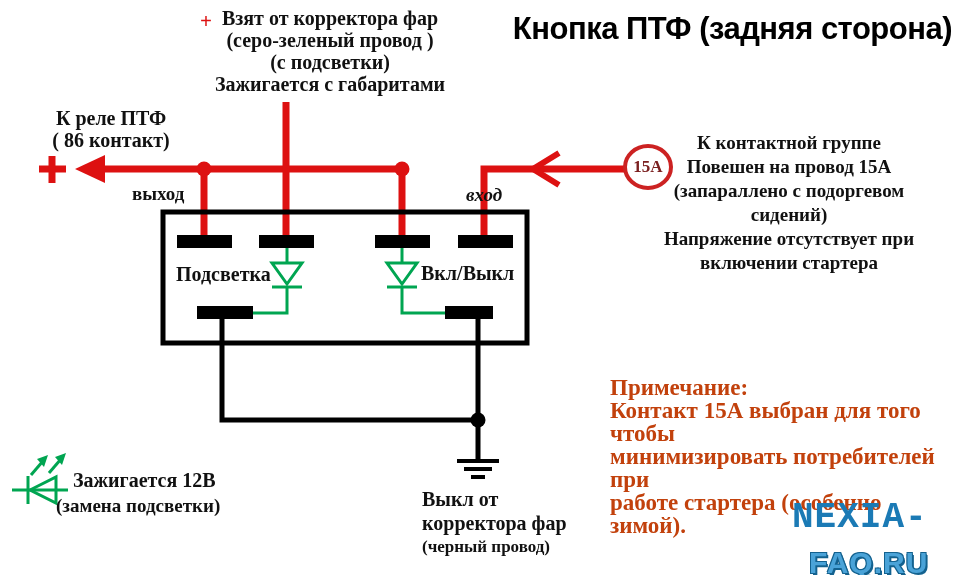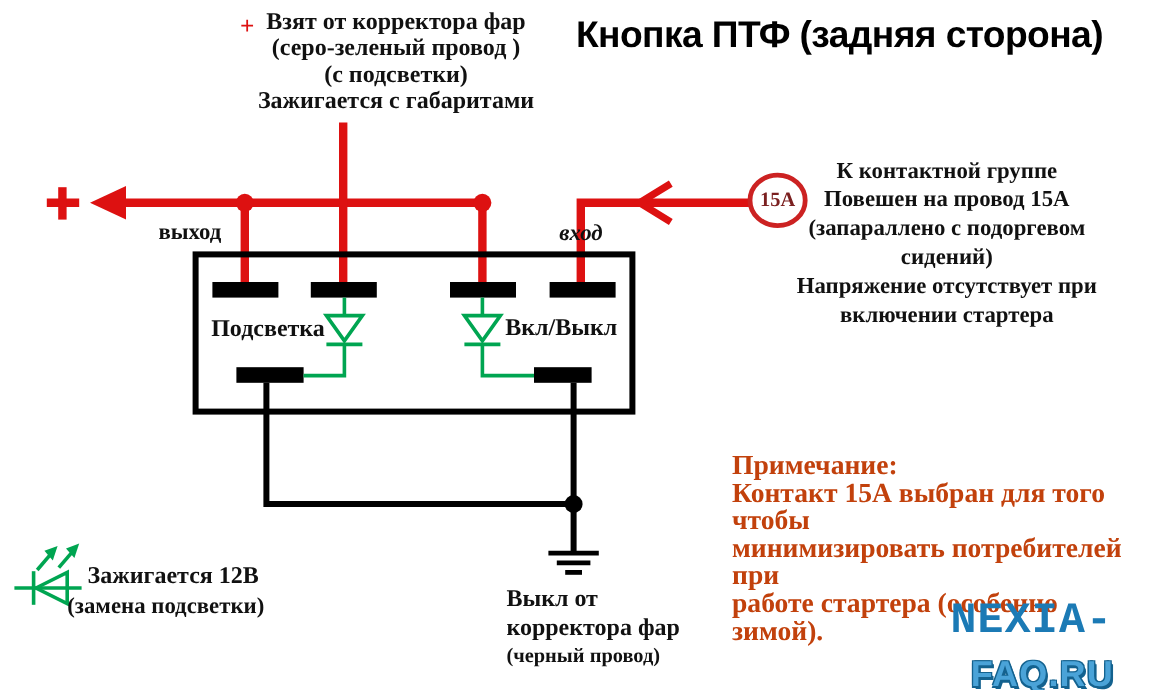--- a/index.html
+++ b/index.html
@@ -4,21 +4,21 @@
 <style>
   html,body{margin:0;padding:0;background:#fff;}
   #stage{
     position:relative;width:960px;height:575px;background:#ffffff;overflow:hidden;
     font-family:"Liberation Serif",serif;
   }
   .abs{position:absolute;}
   .serif{font-family:"Liberation Serif",serif;font-weight:bold;color:#111;}
   .center{text-align:center;}
   #title{
-    left:480px;top:11px;width:472px;text-align:left;
+    left:480px;top:11px;width:472px;text-align:right;
     font-family:"Liberation Sans",sans-serif;font-weight:bold;font-size:31px;color:#000;
     letter-spacing:-0.5px;white-space:nowrap;
   }
   #top-plus{left:200px;top:9px;font-size:21px;color:#dd1111;}
   #top-note{left:210px;top:7px;width:240px;font-size:20px;line-height:22px;}
   #relay-note{left:36px;top:107px;width:150px;font-size:20px;line-height:22px;}
   #vyhod-label{left:132px;top:183px;font-size:19px;}
   #vhod-label{left:466px;top:184px;font-size:19px;font-style:italic;}
   #podsvetka-label{left:176px;top:263px;font-size:20px;}
   #vkl-label{left:421px;top:262px;font-size:20px;}
@@ -116,20 +116,24 @@
   <div id="title" class="abs">Кнопка ПТФ (задняя сторона)</div>
 
   <div id="top-plus" class="abs serif">+</div>
   <div id="top-note" class="abs serif center">
     <div>Взят от корректора фар</div>
     <div>(серо-зеленый провод )</div>
     <div>(с подсветки)</div>
     <div>Зажигается с габаритами</div>
   </div>
 
+  <div id="relay-note" class="abs serif center">
+    <div>К реле ПТФ</div>
+    <div>( 86 контакт)</div>
+  </div>
 
   <div id="vyhod-label" class="abs serif">выход</div>
   <div id="vhod-label" class="abs serif">вход</div>
   <div id="podsvetka-label" class="abs serif">Подсветка</div>
   <div id="vkl-label" class="abs serif">Вкл/Выкл</div>
 
   <div id="fuse-label" class="abs serif">15А</div>
 
   <div id="contact-note" class="abs serif center">
     <div>К контактной группе</div>

